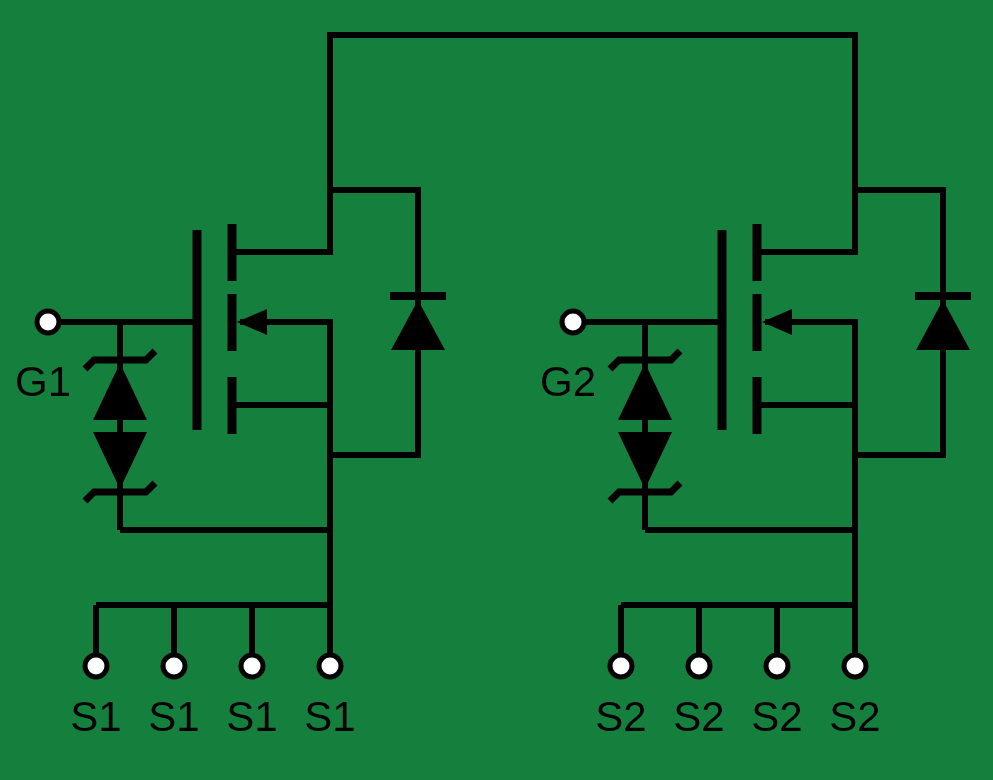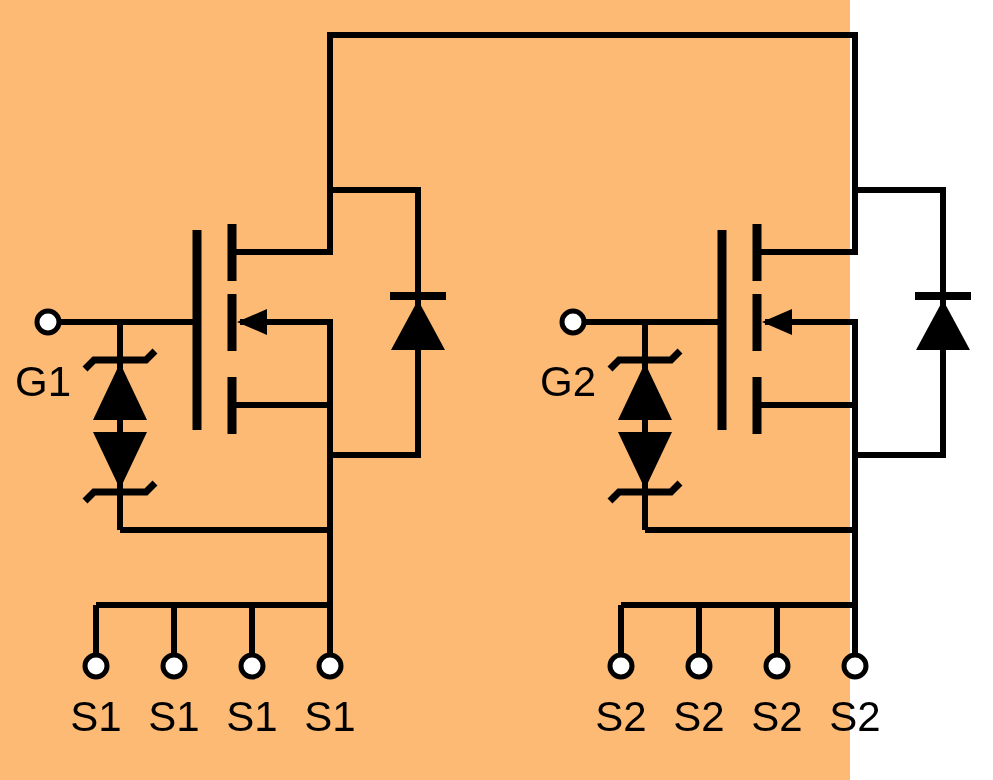--- a/index.html
+++ b/index.html
@@ -1,16 +1,16 @@
 <!DOCTYPE html>
 <html><head>
 <meta charset="utf-8">
 <style>
   html,body{margin:0;padding:0;background:#ffffff;}
-  .stage{width:850px;height:780px;position:relative;background:#fdba74;}
+  .stage{width:993px;height:780px;position:relative;background:#15803d;}
   svg{display:block;}
   .wire{fill:none;stroke:#000000;stroke-width:6;}
   .thick{fill:none;stroke:#000000;stroke-width:9;}
   .zbar{fill:none;stroke:#000000;stroke-width:7;}
   .dbar{fill:none;stroke:#000000;stroke-width:8;}
   .solid{fill:#000000;stroke:none;}
   .terminal{fill:#ffffff;stroke:#000000;stroke-width:5;}
   .lbl{font-family:"Liberation Sans",sans-serif;font-size:42px;fill:#000000;}
 </style>
 </head>

